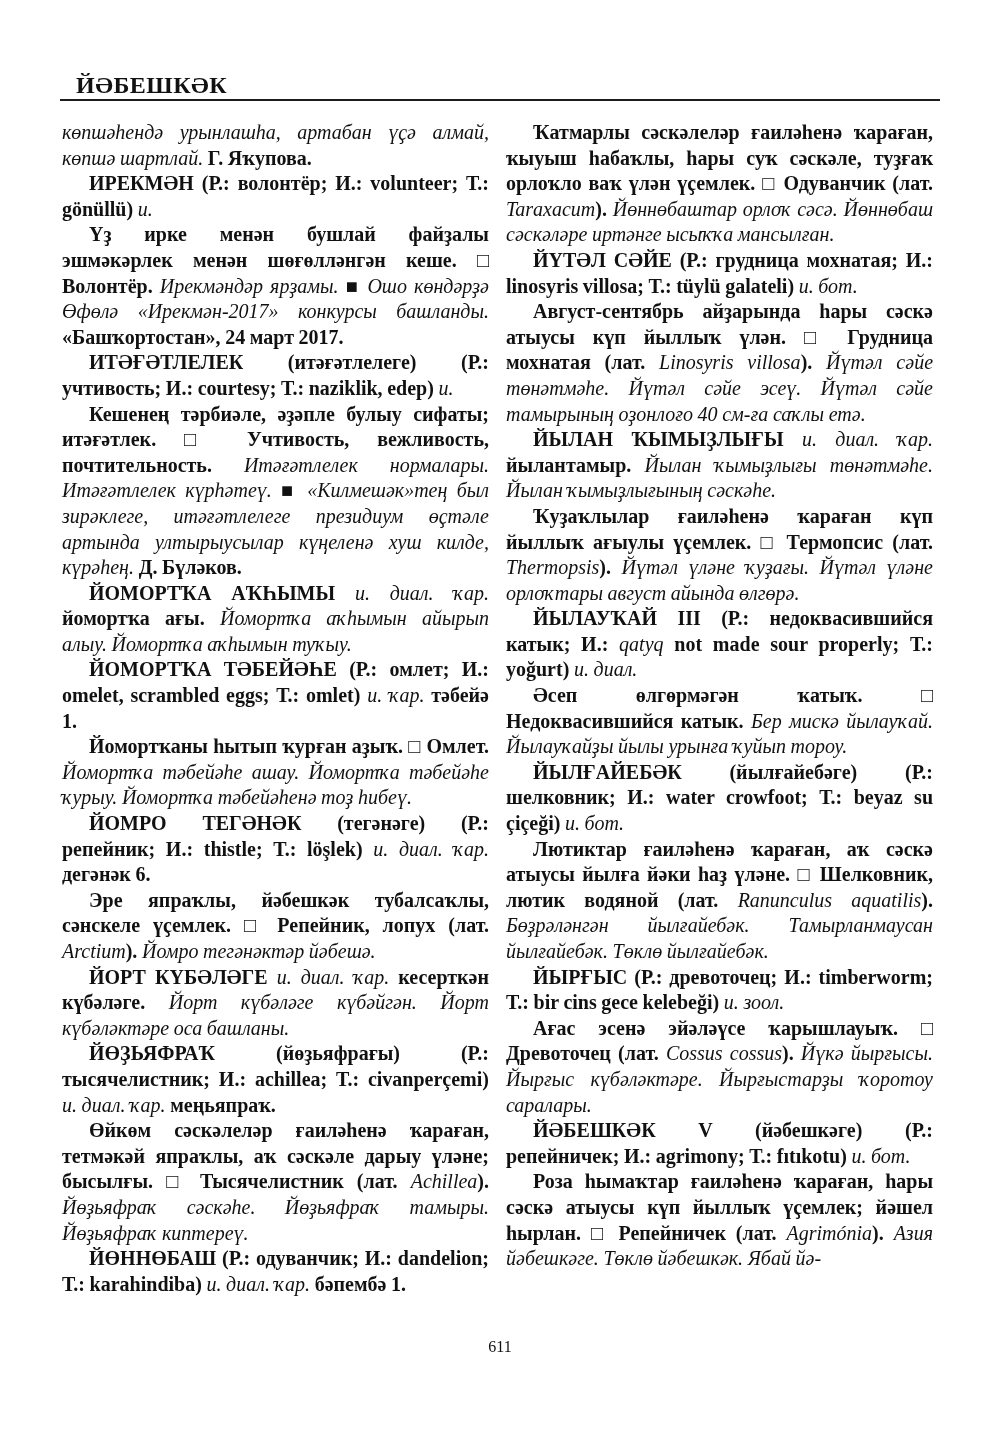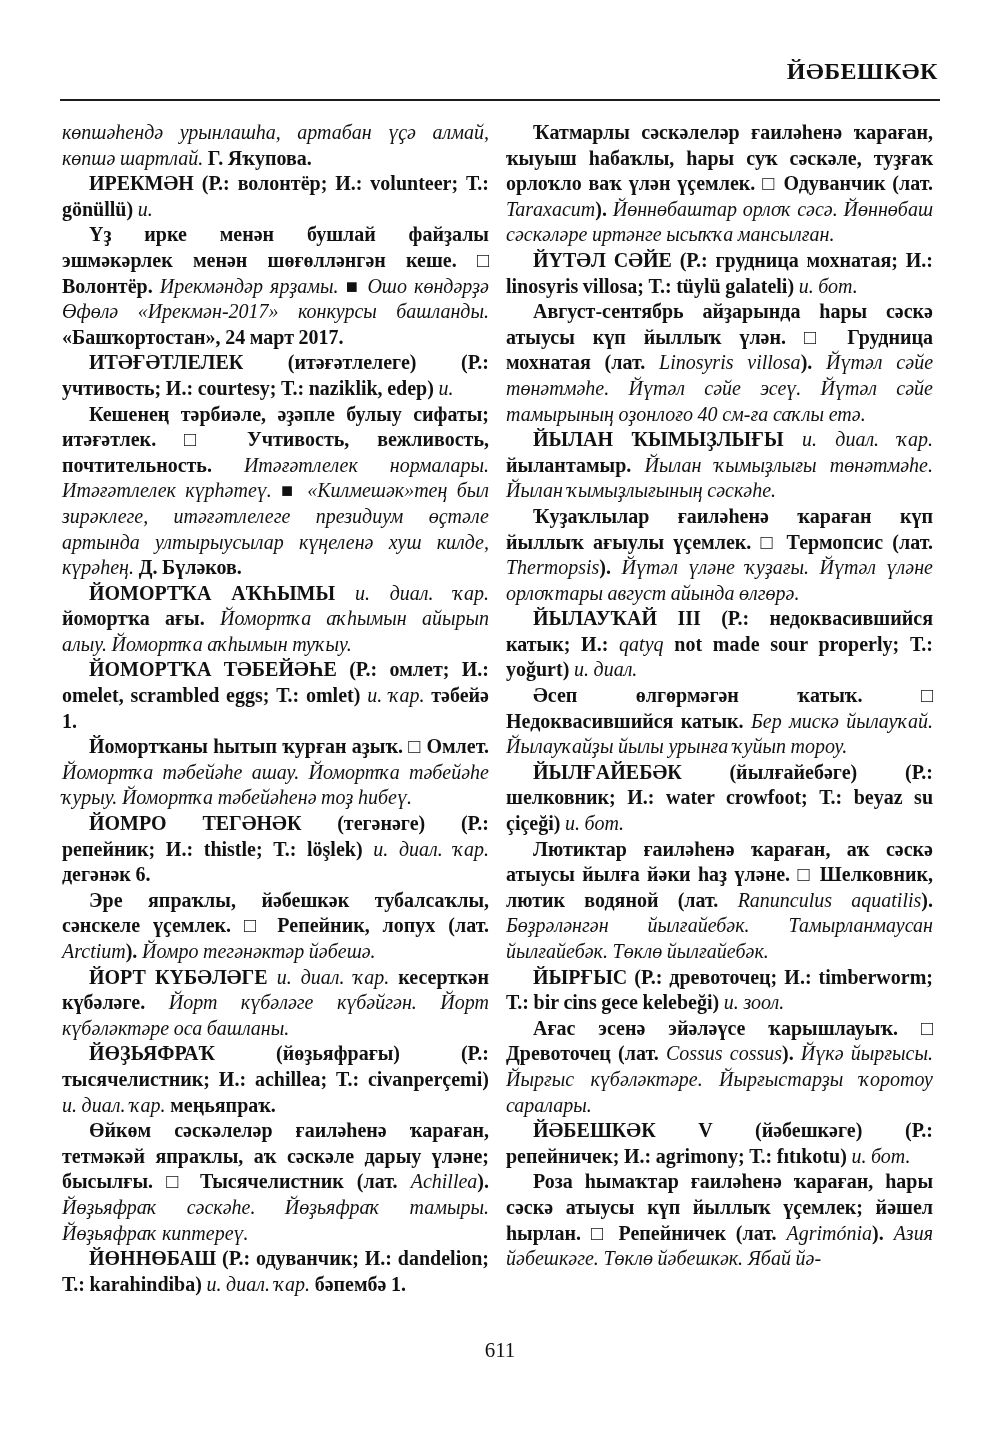--- a/index.html
+++ b/index.html
@@ -8,25 +8,24 @@
     background:#ffffff;
     font-family:"Liberation Serif", serif;
     color:#111111;
     position:relative;
     overflow:hidden;
   }
   .page{position:absolute;inset:0;}
   .running-head{
     position:absolute;
     top:58px;left:62px;right:62px;
-    text-align:right;
     font-size:24px;
     font-weight:700;
     letter-spacing:0.5px;
-    margin:0;
+    margin:14px;
   }
   .head-rule{
     position:absolute;
     top:99px;left:60px;right:60px;
     height:2px;
     background:#1c1c1c;
     border:none;margin:0;
   }
   .body-columns{
     position:absolute;
@@ -47,21 +46,21 @@
     word-spacing:-0.4px;
   }
   p.indent{text-indent:27px;}
   .seg-b{font-weight:700;}
   .seg-i{font-style:italic;}
   .seg-r{font-style:normal;font-weight:700;}
   .page-number{
     position:absolute;
     top:1338px;left:0;right:0;
     text-align:center;
-    font-size:21px;
+    font-size:16px;
   }
 </style>
 </head>
 <body>
 
 <div class="page">
 
   <h1 class="running-head">ЙӘБЕШКӘК</h1>
 
   <div class="head-rule"></div>

